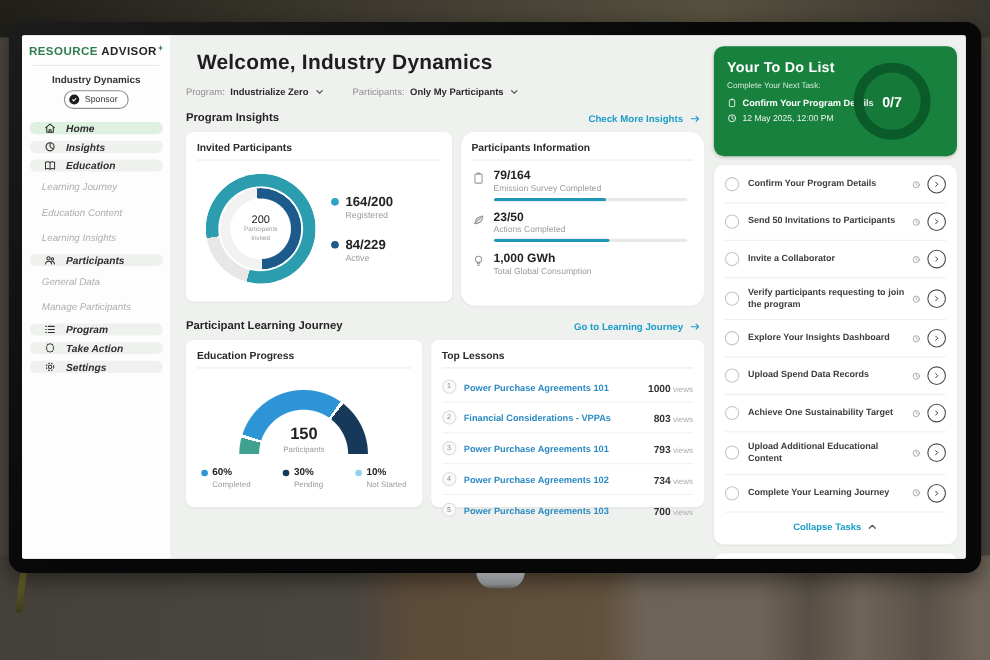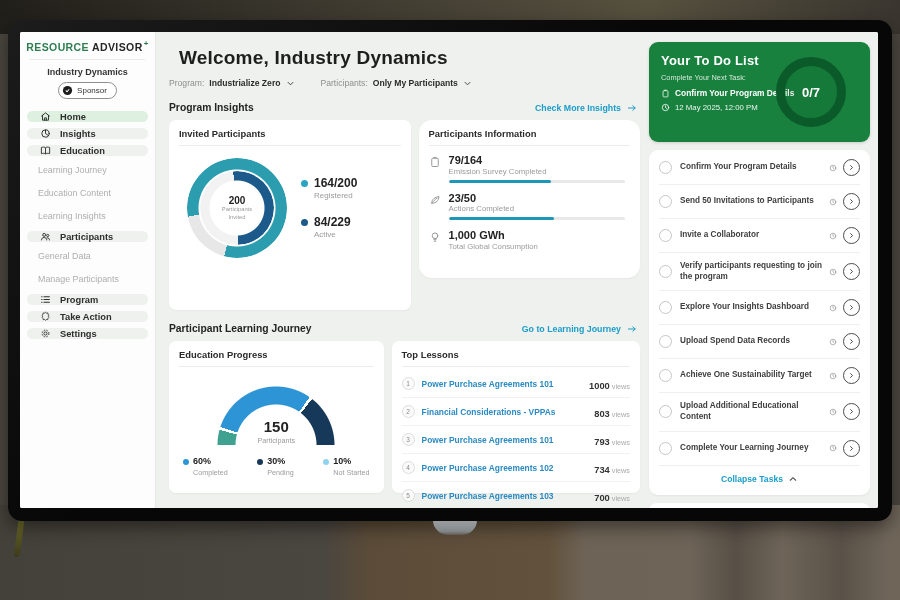--- a/index.html
+++ b/index.html
@@ -19,21 +19,21 @@
   .sidebar{width:136px;min-width:136px;background:#fdfdfd;border-right:1px solid #e7e7e7;padding-top:7px;box-sizing:border-box;}
   .logo{display:flex;align-items:flex-start;justify-content:center;font-weight:bold;font-size:10.5px;letter-spacing:.4px;padding:2px 20px 6px;}
   .logo .p1{color:#2e7d4f;}
   .logo .p2{color:#262626;margin-left:3px;}
   .logo .plus{color:#2e7d4f;font-size:8px;margin-left:1px;margin-top:-2px;}
   .logo-div{border-bottom:1px solid #e9e9e9;margin:0 10px 7px;}
   .org{font-size:9px;font-weight:bold;color:#333;text-align:center;margin-bottom:5px;}
   .sponsor-wrap{display:flex;justify-content:center;margin-bottom:12px;}
   .sponsor{display:inline-flex;align-items:center;gap:4px;border:1px solid #8f8f8f;border-radius:10px;padding:2px 9px 2px 3px;font-size:8px;color:#333;background:#fff;}
   .sponsor .icn{width:11px;height:11px;display:inline-flex;color:#1d1d1d;}
-  .nav{padding:0 7px;}
+  .nav{padding:0 7px;font-style:italic;}
   .nav-item{display:flex;align-items:center;gap:7px;padding:3px 7px;margin-bottom:6px;border-radius:10px;font-size:9.3px;font-weight:bold;color:#2e2e2e;cursor:pointer;}
   .nav-item.active{background:#def0e0;}
   .nav-item .nav-icon{width:11px;height:11px;display:inline-flex;color:#2e2e2e;flex:none;}
   .nav-item.sub{font-weight:normal;color:#aeaeae;padding-left:11px;font-size:8.9px;margin-bottom:7px;}
   
   .main{flex:1;background:#eef1ed;display:flex;gap:9px;padding:0 8px 0 13px;box-sizing:border-box;overflow:hidden;}
   .left-col{flex:1;min-width:0;}
   .right-col{width:221px;min-width:221px;padding-top:10px;box-sizing:border-box;}
   h1.welcome{font-size:19px;font-weight:bold;color:#1e1e1e;margin:15px 10px 9px;letter-spacing:.2px;}
   .filters{display:flex;gap:26px;align-items:center;font-size:8.6px;margin-bottom:14px;}
@@ -42,31 +42,31 @@
   .filter .val{font-weight:bold;color:#2b2b2b;}
   .chev{width:9px;height:9px;display:inline-flex;color:#444;}
   .sec-row{display:flex;align-items:center;justify-content:space-between;margin:0 2px 7px 0;}
   .sec-title{font-size:10.3px;font-weight:bold;color:#242424;}
   .sec-link{display:flex;align-items:center;gap:5px;font-size:8.8px;font-weight:bold;color:#1b9dc9;cursor:pointer;}
   .sec-link .arr{width:12px;height:10px;display:inline-flex;color:#1b9dc9;}
   .cards{display:flex;gap:8px;margin-bottom:13px;}
   .card{background:#fff;border-radius:7px;box-shadow:0 1px 2px rgba(0,0,0,.04);padding:8px 10px;box-sizing:border-box;}
   .card-title{font-size:9.4px;font-weight:bold;color:#2a2a2a;padding-bottom:6px;border-bottom:1px solid #ececec;margin-bottom:8px;}
   
-  .card.invited{flex:1.1;height:190px;}
+  .card.invited{flex:1.1;height:154px;}
   .inv-body{display:flex;align-items:center;gap:14px;padding-top:4px;}
   .donut{position:relative;width:100px;height:100px;margin-left:8px;flex:none;}
   .donut .ring1{position:absolute;inset:0;border-radius:50%;
     background:conic-gradient(from 260deg,#2b9daf 0 295deg,#e7e7e7 295deg 360deg);
     -webkit-mask:radial-gradient(circle,transparent 38px,#000 39px);mask:radial-gradient(circle,transparent 38px,#000 39px);}
   .donut .ring2{position:absolute;inset:13px;border-radius:50%;
     background:conic-gradient(from 354deg,#1b5a8a 0 184deg,#f2f2f2 184deg 360deg);
     -webkit-mask:radial-gradient(circle,transparent 27px,#000 28px);mask:radial-gradient(circle,transparent 27px,#000 28px);}
   .donut .center{position:absolute;inset:25px;border-radius:50%;background:#fff;display:flex;flex-direction:column;align-items:center;justify-content:center;text-align:center;}
-  .donut .cv{font-size:10px;font-weight:bold;color:#222;}
+  .donut .cv{font-size:10px;font-weight:normal;color:#222;}
   .donut .cl{font-size:5.8px;color:#9b9b9b;line-height:1.3;width:34px;}
   .legend-col{display:flex;flex-direction:column;gap:16px;}
   .leg-item{display:flex;align-items:flex-start;gap:6px;}
   .leg-dot{width:7px;height:7px;border-radius:50%;margin-top:3px;flex:none;}
   .leg-val{font-size:12px;font-weight:bold;color:#222;line-height:1.1;}
   .leg-lab{font-size:8px;color:#9b9b9b;margin-top:1px;}
   
   .card.pinfo{flex:1;height:158px;border-radius:13px;}
   .metric{display:flex;gap:8px;margin-bottom:9px;}
   .metric .micon{width:12px;height:12px;color:#9a9a9a;margin-top:2px;flex:none;display:inline-flex;}

